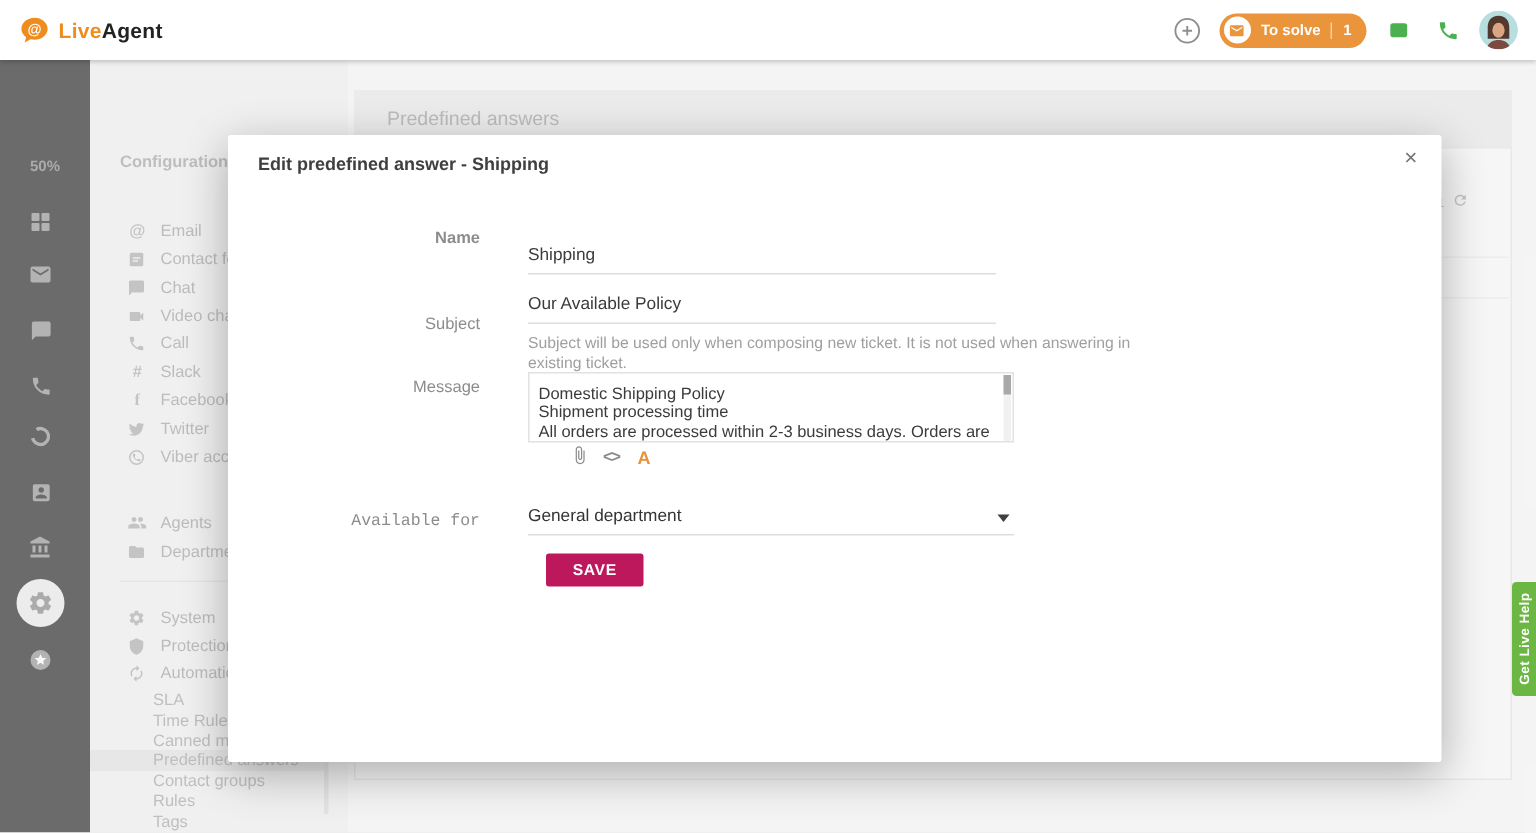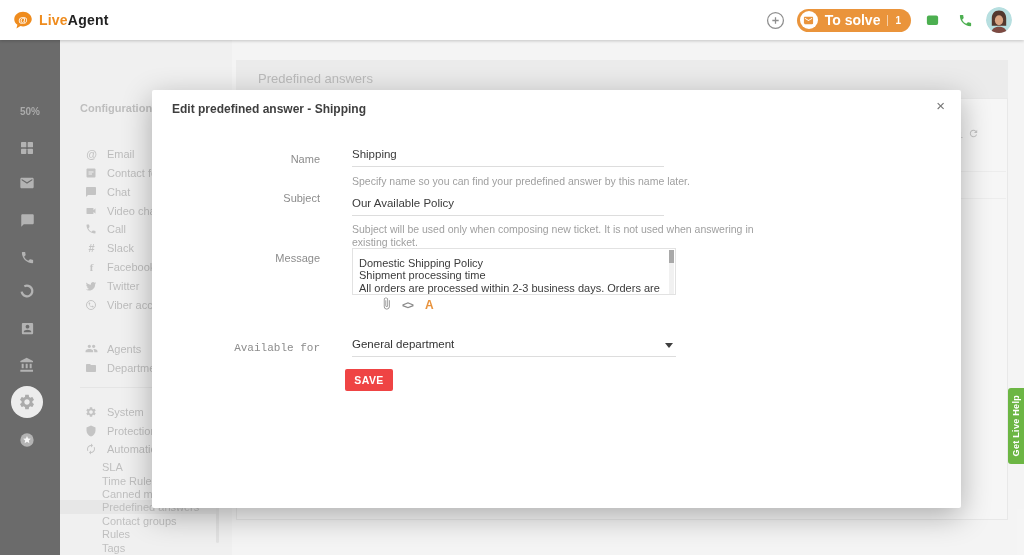--- a/index.html
+++ b/index.html
@@ -12,21 +12,21 @@
     box-shadow:0 1px 3px rgba(0,0,0,.2);z-index:30;display:flex;align-items:center;}
   .logo{display:flex;align-items:center;gap:5px;padding-left:12px;}
   .logo-text{font-size:14px;font-weight:bold;letter-spacing:.2px;}
   .logo-live{color:#ef8c1e;}
   .logo-agent{color:#222;}
   .topbar-right{margin-left:auto;display:flex;align-items:center;gap:9px;padding-right:12px;}
   .circbtn{width:24px;height:24px;border-radius:50%;display:flex;align-items:center;justify-content:center;cursor:pointer;}
   .tosolve{height:23px;background:#ea943b;border-radius:12px;display:flex;align-items:center;
     color:#fff;padding:0 10px 0 3px;gap:7px;cursor:pointer;}
   .tosolve-bubble{width:18px;height:18px;background:#fff;border-radius:50%;display:flex;align-items:center;justify-content:center;}
-  .tosolve-label{font-size:14px;font-weight:bold;}
+  .tosolve-label{font-size:10px;font-weight:bold;}
   .tosolve-count{font-size:10px;font-weight:bold;border-left:1px solid rgba(255,255,255,.55);padding-left:7px;}
   .avatar{width:26px;height:26px;border-radius:50%;overflow:hidden;}
 
   
   .rail{position:absolute;left:0;top:40px;bottom:0;width:60px;background:#000000;z-index:1;}
   .rail-usage{position:absolute;left:0;top:66px;width:60px;text-align:center;
     font-size:10px;font-weight:bold;color:#6f6f6f;}
   .rail-ic{position:absolute;cursor:pointer;}
   .rail-hl{position:absolute;left:11px;top:346px;width:32px;height:32px;border-radius:50%;background:#dedede;}
 
@@ -77,21 +77,21 @@
   .m-textarea .uline{border-bottom:2px solid #e8923c;}
   .ta-track{position:absolute;right:1px;top:1px;width:5px;height:45px;background:#f1f1f1;}
   .ta-thumb{position:absolute;right:0;top:0;width:5px;height:13px;background:#a9a9a9;cursor:pointer;}
   .tb-ic{position:absolute;cursor:pointer;}
   .tb-code{font-size:11px;font-weight:bold;color:#8a8a8a;letter-spacing:-1px;}
   .tb-a{font-size:12px;font-weight:bold;color:#e8923c;}
   .m-select{position:absolute;left:200px;top:248px;width:324px;font-size:11.5px;color:#333;
     padding-bottom:6px;border-bottom:1px solid #ddd;cursor:pointer;}
   .m-select .arrow{position:absolute;right:3px;top:5px;width:0;height:0;
     border-left:4px solid transparent;border-right:4px solid transparent;border-top:5px solid #3f3f3f;}
-  .save-btn{position:absolute;left:193px;top:279px;width:48px;height:22px;background:#ef4444;
+  .save-btn{position:absolute;left:212px;top:279px;width:65px;height:22px;background:#be185d;
     border:none;border-radius:2px;color:#fff;font-size:10.5px;font-weight:bold;letter-spacing:.4px;
     cursor:pointer;font-family:"Liberation Sans",sans-serif;}
 
   
   .livehelp{position:absolute;right:0;top:388px;width:16px;height:76px;background:#6cb644;
     border-radius:3px 0 0 3px;z-index:25;cursor:pointer;display:flex;align-items:center;justify-content:center;}
   .livehelp span{writing-mode:vertical-rl;transform:rotate(180deg);color:#fff;
     font-size:9px;font-weight:bold;letter-spacing:.3px;white-space:nowrap;}
 </style>
 </head>
@@ -298,25 +298,24 @@
   <div class="dim"></div>
 
   <div class="livehelp">
     <span>Get Live Help</span>
   </div>
 
   <div class="modal">
     <div class="m-title">Edit predefined answer - Shipping</div>
     <div class="m-close">×</div>
 
-    <div class="m-label" style="top:63px;">Name</div>
-    <div class="m-field" style="top:58px;">Shipping</div>
-    <div class="m-help" style="top:85px;">Specify name so you can find your predefined answer by this name later.</div>
-
-    <div class="m-label" style="top:102px;text-align:right;">Subject</div>
+    <div class="m-label" style="top:63px;font-weight:bold;">Name</div>
+    <div class="m-field" style="top:74px;">Shipping</div>
+
+    <div class="m-label" style="top:120px;text-align:right;">Subject</div>
     <div class="m-field" style="top:107px;">Our Available Policy</div>
     <div class="m-help" style="top:133px;">Subject will be used only when composing new ticket. It is not used when answering in existing ticket.</div>
 
     <div class="m-label" style="top:162px;">Message</div>
     <div class="m-textarea">
       <div>Domestic Shipping Policy</div>
       <div>Shipment processing time</div>
       <div><span>All orders are </span><span class="uline">processed</span><span> within 2-3 business days. Orders are not shipped or</span></div>
       <div class="ta-track">
         <div class="ta-thumb"></div>

